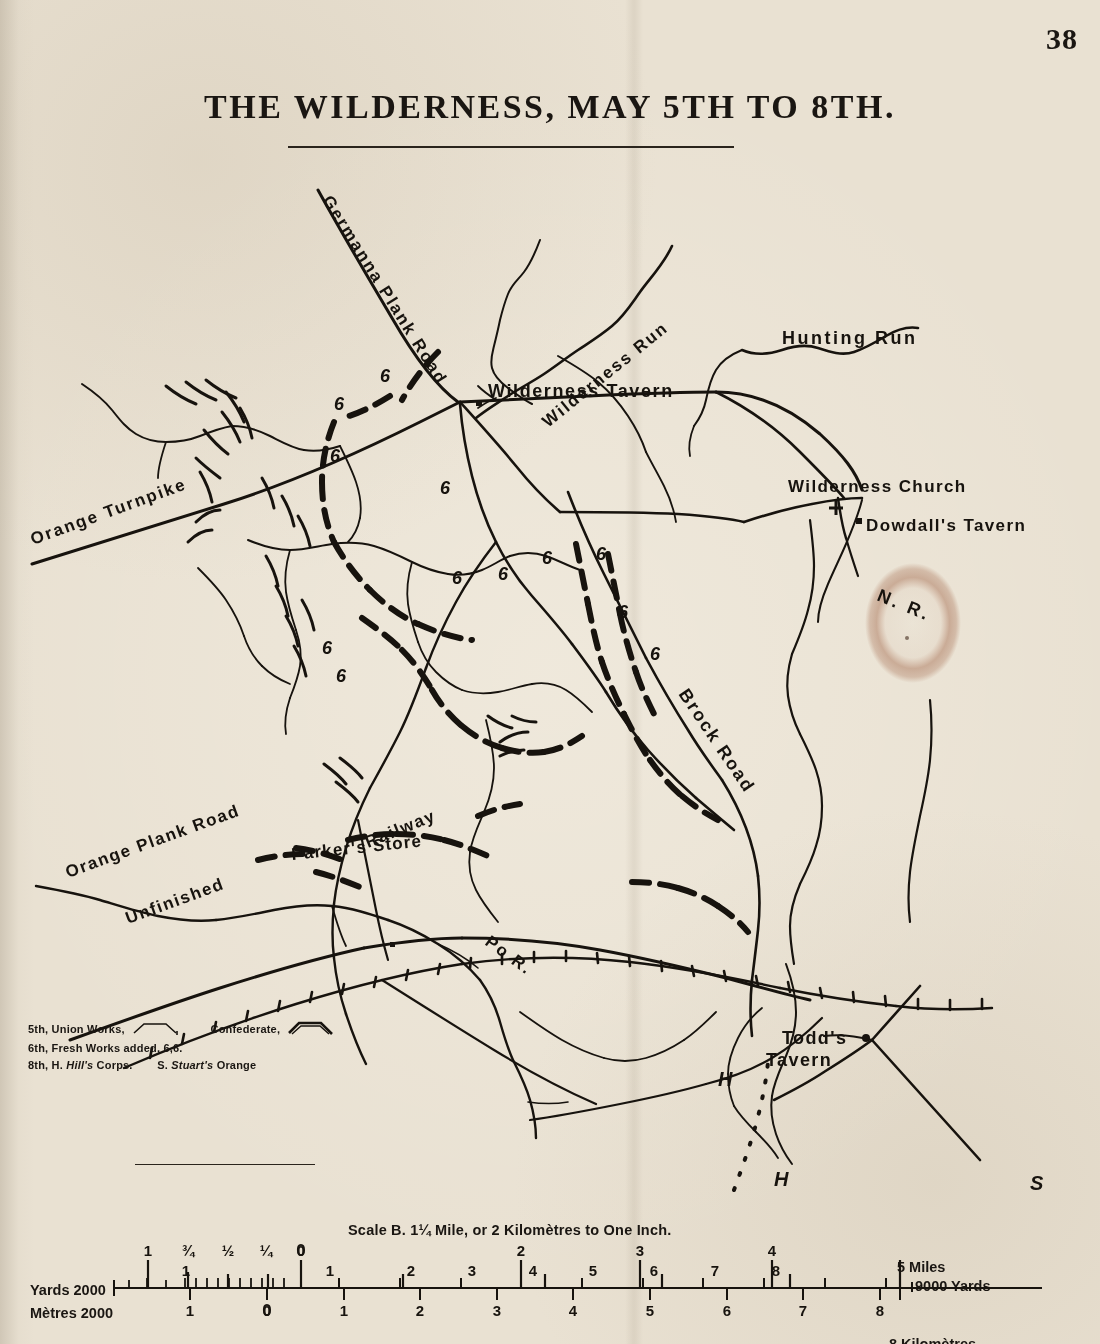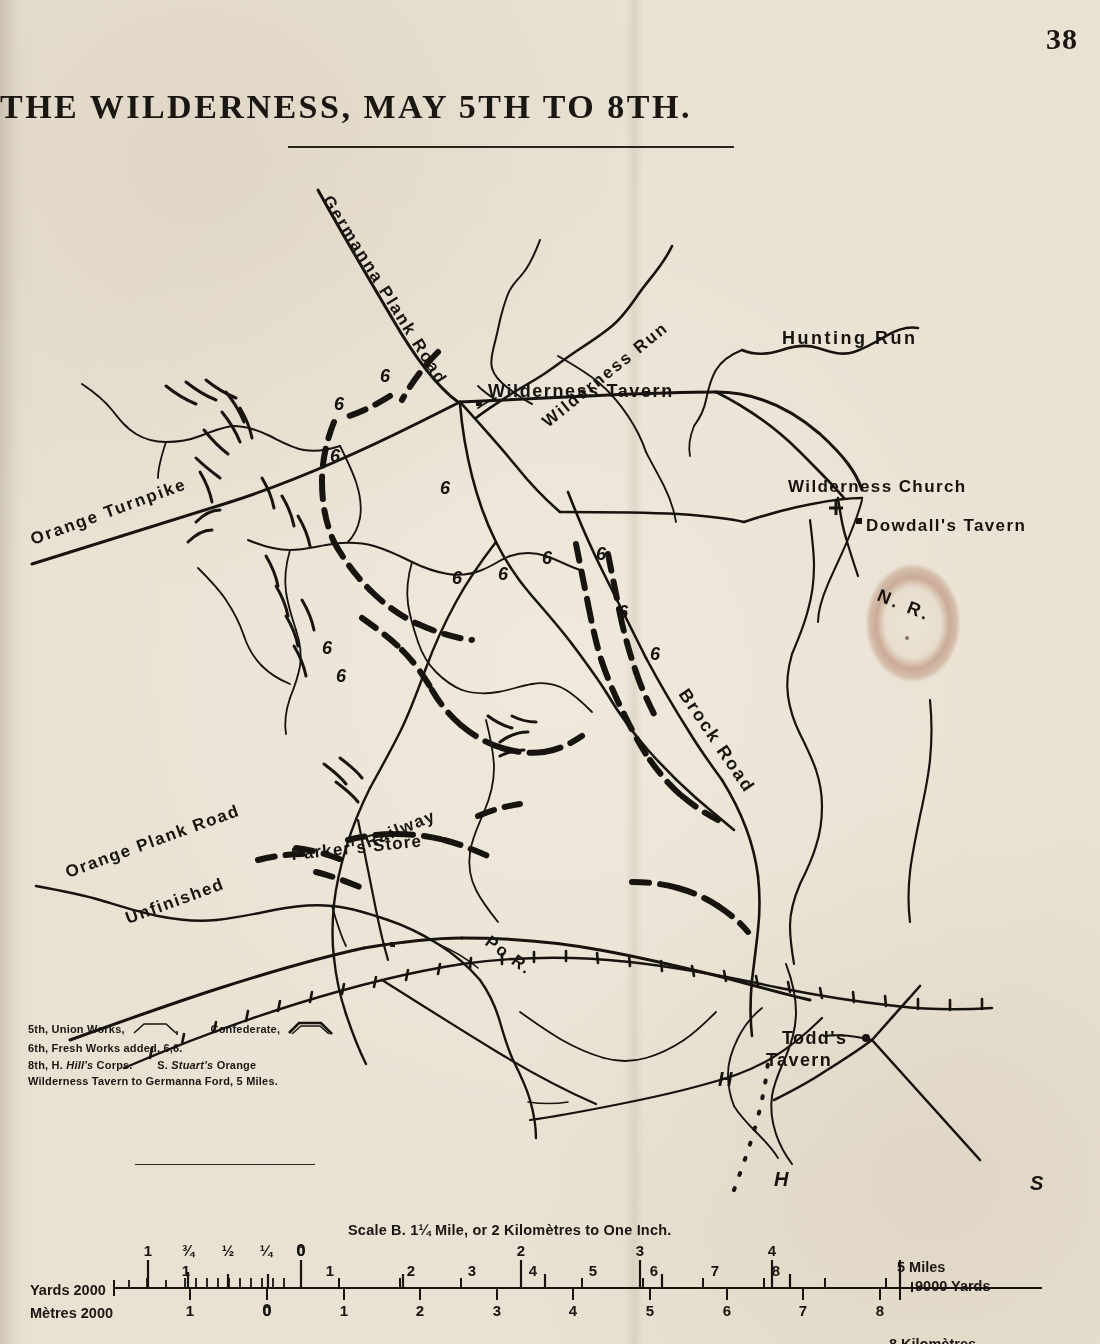--- a/index.html
+++ b/index.html
@@ -46,21 +46,21 @@
     position: absolute;
     right: 22px; top: 22px;
     font-family: "Liberation Serif", serif;
     font-weight: bold;
     font-size: 30px;
     letter-spacing: 1px;
   }
   .map-title {
     position: absolute;
     left: 0; right: 0; top: 88px;
-    text-align: left;
+    text-align: center;
     font-family: "Liberation Serif", serif;
     font-size: 34px;
     font-weight: bold;
     letter-spacing: 2.5px;
   }
   .title-rule {
     position: absolute;
     left: 288px; top: 146px;
     width: 446px; height: 0;
     border-top: 2px solid #2a241c;
@@ -507,21 +507,20 @@
     <div class="row">6th, Fresh Works added, 6,6.</div>
     <div class="row">
       <span>8th, H.</span>
       <span class="ital">Hill's</span>
       <span>Corps.</span>
       <span style="display:inline-block;width:18px"></span>
       <span>S.</span>
       <span class="ital">Stuart's</span>
       <span>Orange</span>
     </div>
-    <div class="wrap">Wilderness Tavern to Germanna Ford, 5 Miles.</div>
   </div>
   <div class="legend-rule"></div>
 
   <div class="scale-caption">Scale B.   1¼ Mile, or 2 Kilomètres to One Inch.</div>
 
   <div class="scale-label lbl-yards">Yards 2000</div>
   <div class="scale-label lbl-metres">Mètres 2000</div>
   <div class="scale-label lbl-miles">5 Miles</div>
   <div class="scale-label lbl-9000">9000 Yards</div>
   <div class="scale-label lbl-kilo">8 Kilomètres</div>

